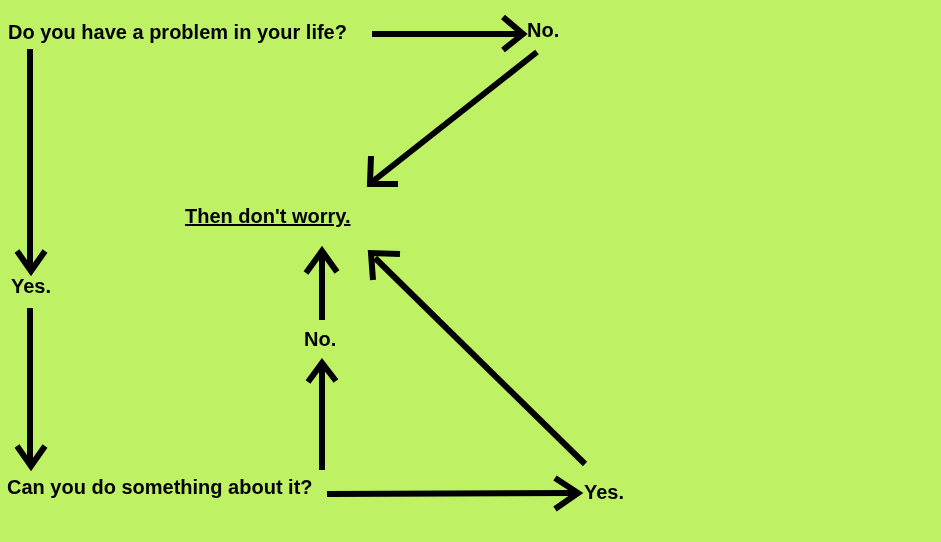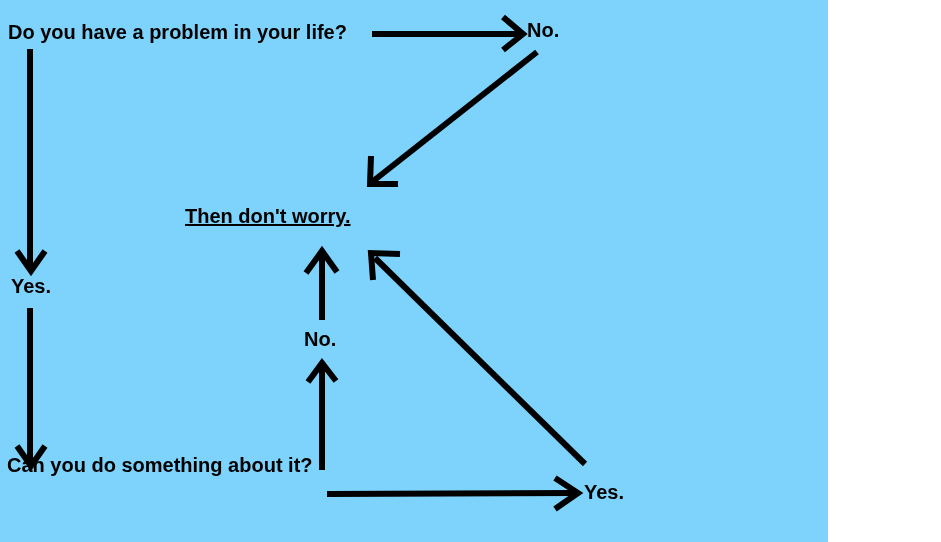--- a/index.html
+++ b/index.html
@@ -2,23 +2,23 @@
 <html><head>
 <meta charset="utf-8">
 <style>
   html, body {
     margin: 0;
     padding: 0;
     background: #ffffff;
   }
   .canvas {
     position: relative;
-    width: 828px;
+    width: 941px;
     height: 542px;
-    background: #7dd3fc;
+    background: #bef264;
     overflow: hidden;
     font-family: "Liberation Sans", "DejaVu Sans", sans-serif;
   }
   .arrow-layer {
     position: absolute;
     left: 0;
     top: 0;
     width: 941px;
     height: 542px;
   }
@@ -36,21 +36,21 @@
     font-size: 20px;
     font-weight: bold;
     line-height: 1.1;
     white-space: nowrap;
   }
   .lbl-q1   { left: 8px;   top: 21px;  }
   .lbl-no1  { left: 527px; top: 19px;  }
   .lbl-worry{ left: 185px; top: 205px; text-decoration: underline; }
   .lbl-yes1 { left: 11px;  top: 275px; }
   .lbl-no2  { left: 304px; top: 328px; }
-  .lbl-q2   { left: 7px;   top: 454px; }
+  .lbl-q2   { left: 7px;   top: 476px; }
   .lbl-yes2 { left: 584px; top: 481px; }
 </style>
 </head>
 <body>
 
 <div class="canvas">
 
   <svg class="arrow-layer" viewBox="0 0 941 542" xmlns="http://www.w3.org/2000/svg">
 
     <g>

